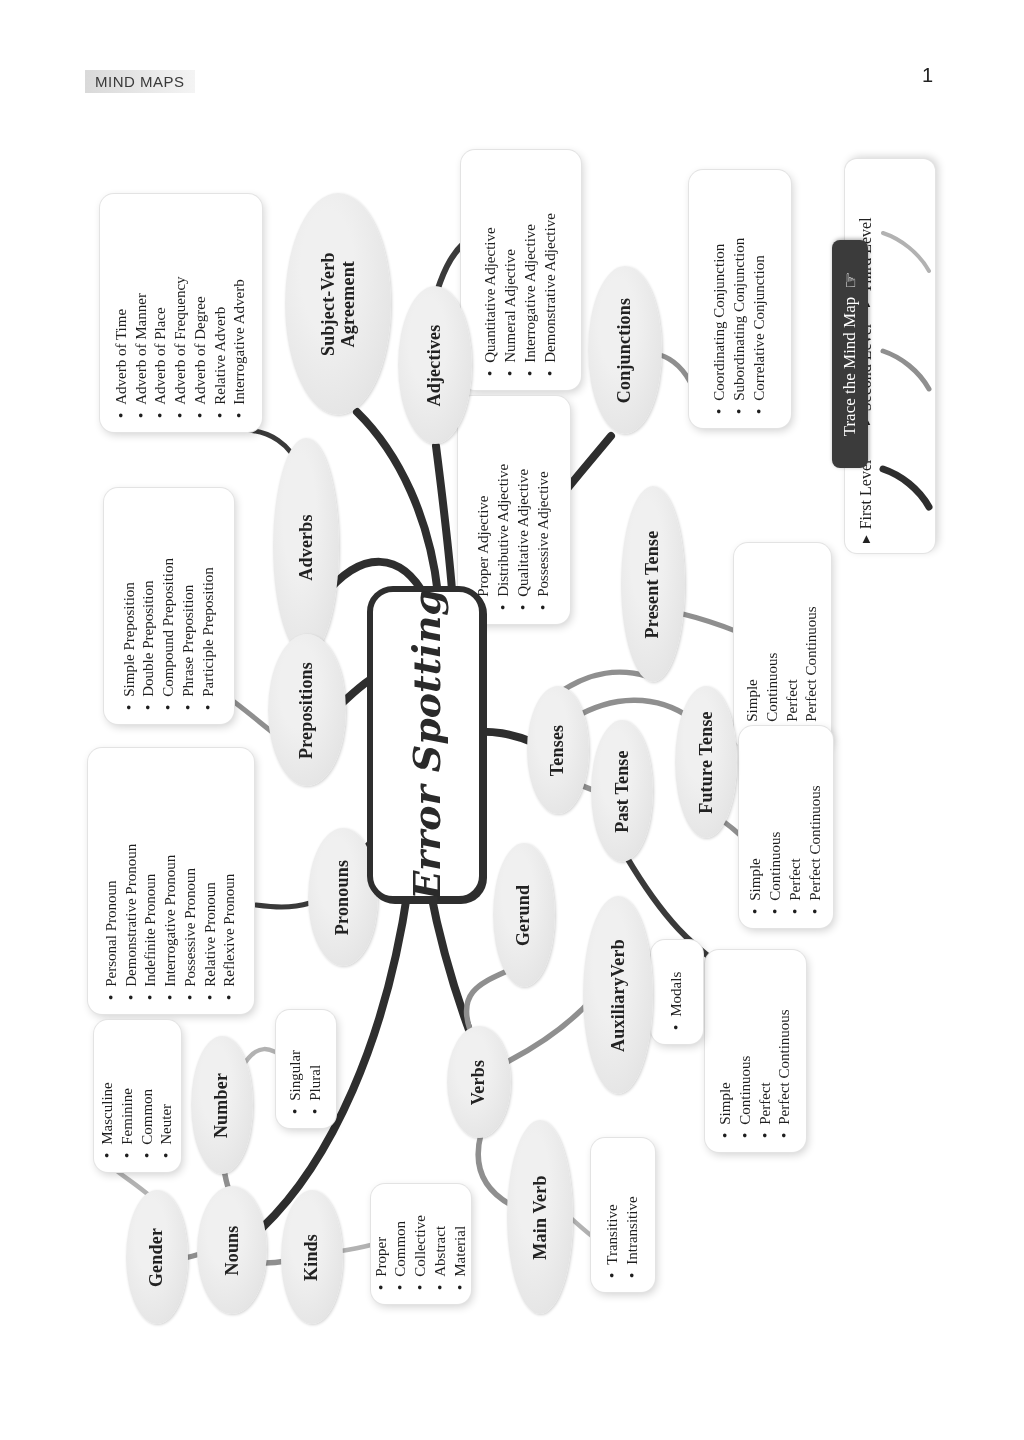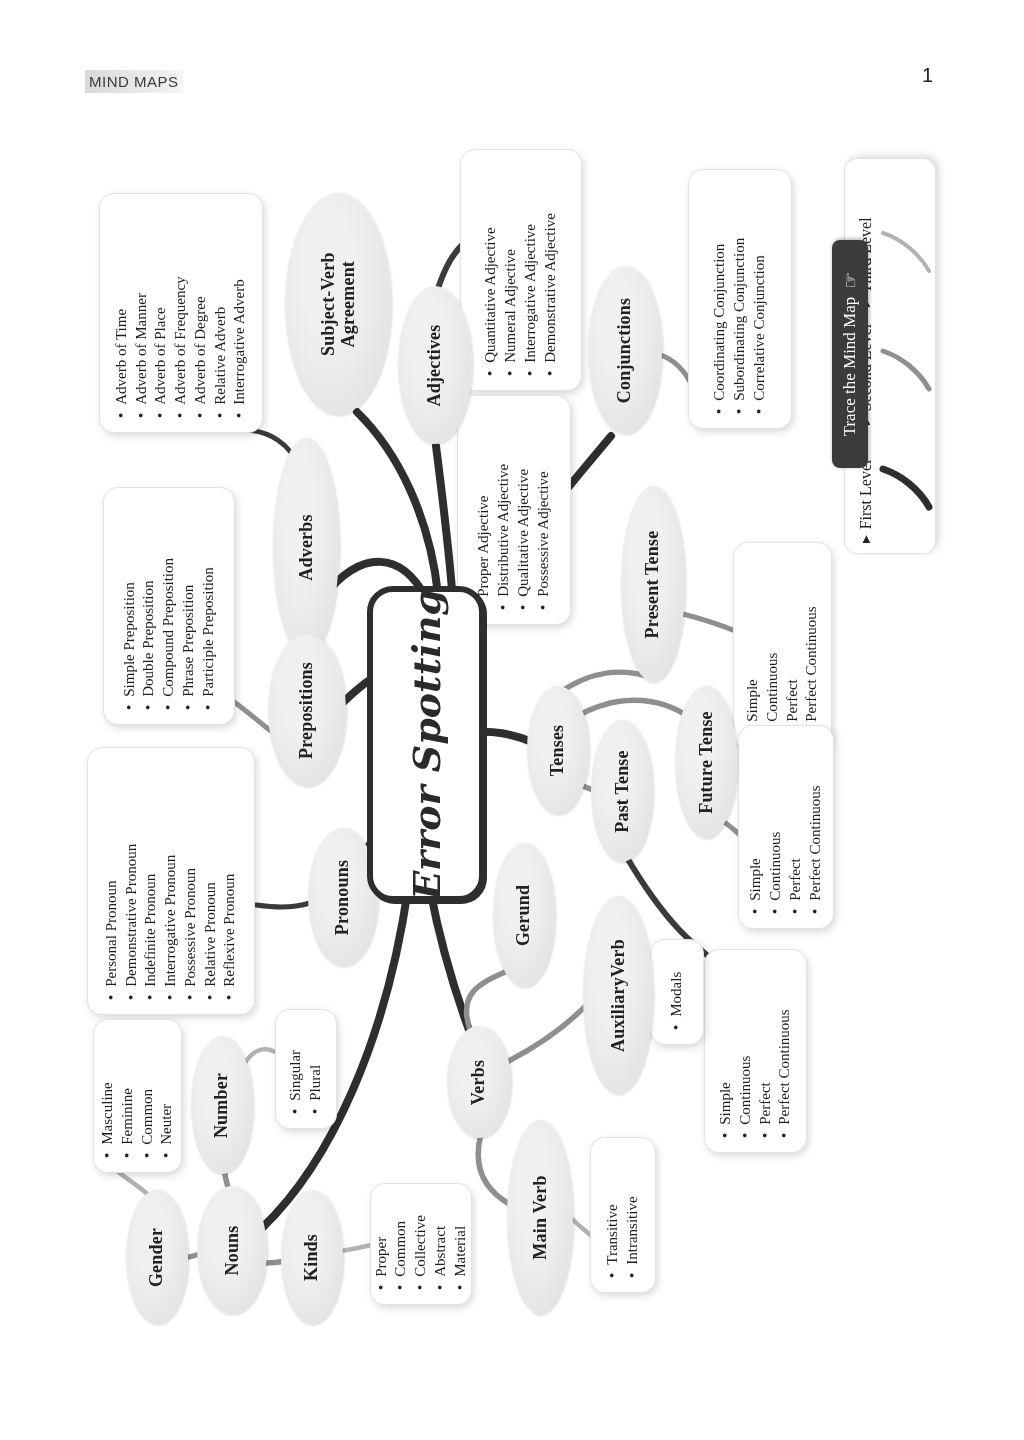--- a/index.html
+++ b/index.html
@@ -1,19 +1,19 @@
 <!DOCTYPE html>
 <html><head>
 <meta charset="utf-8">
 <style>
   html,body{margin:0;padding:0;background:#ffffff;}
   #page{position:relative;width:1024px;height:1440px;background:#fff;overflow:hidden;
         font-family:"Liberation Serif",serif;color:#1f1f1f;}
   
-  #hdr-label{position:absolute;left:85px;top:70px;padding:3px 4px;
+  #hdr-label{position:absolute;left:85px;top:70px;padding:3px 10px;
     background:linear-gradient(90deg,#d9d9d9,#f4f4f4);
     font-family:"Liberation Sans",sans-serif;font-size:15px;letter-spacing:.5px;color:#3a3a3a;}
   #page-num{position:absolute;left:922px;top:64px;font-family:"Liberation Sans",sans-serif;
     font-size:20px;color:#222;}
   
   #wires{position:absolute;left:0;top:0;z-index:1;}
   #wires path{fill:none;stroke-linecap:round;}
   .w8{stroke-width:8px;} .w6{stroke-width:6px;} .w5{stroke-width:5px;}
   .w55{stroke-width:5.5px;} .w4{stroke-width:4.5px;}
   

